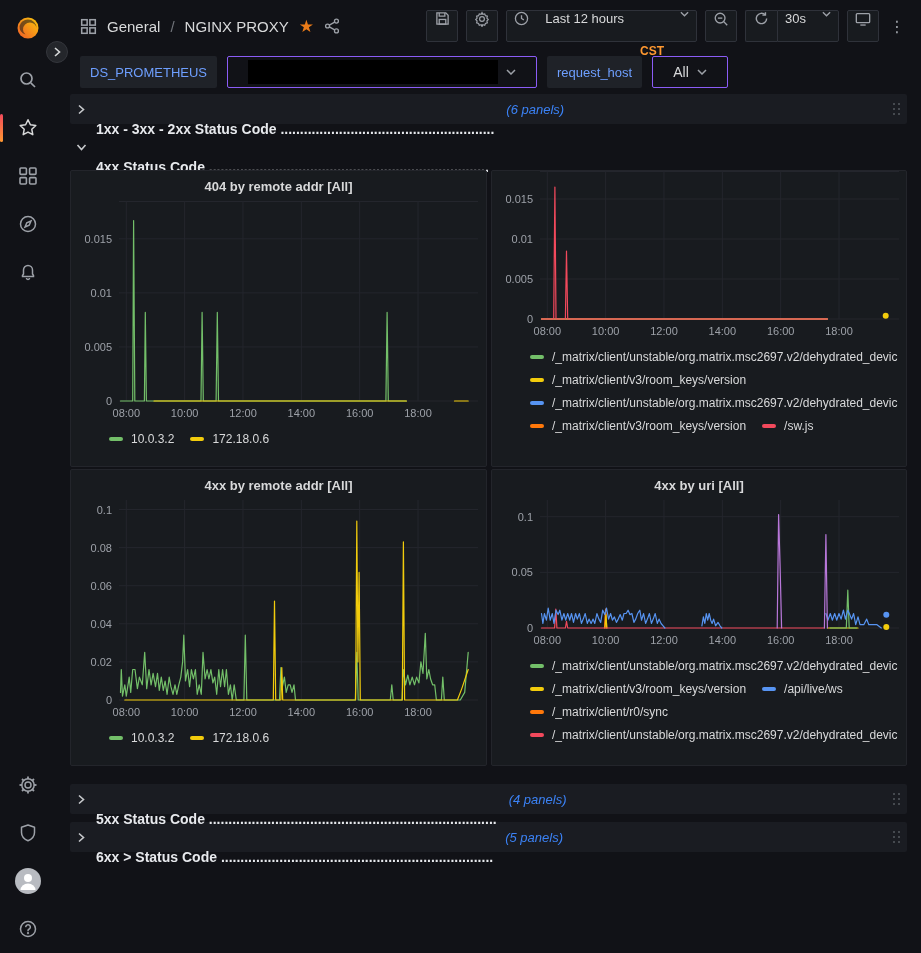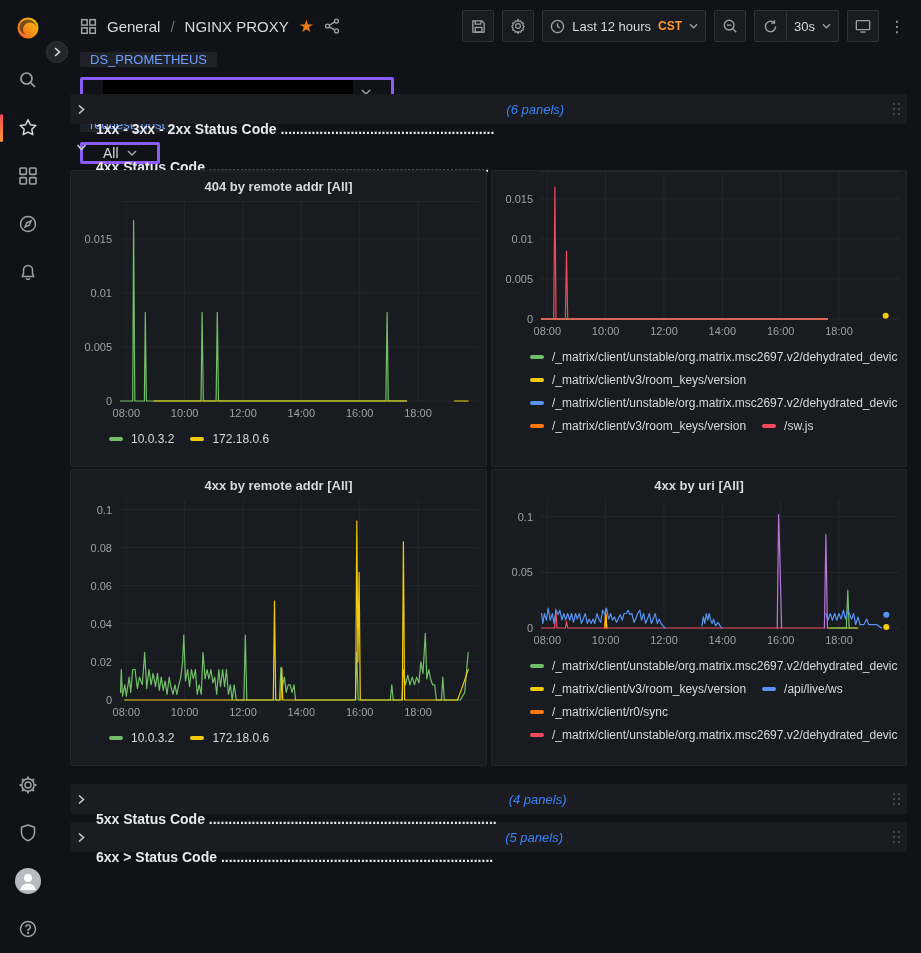--- a/index.html
+++ b/index.html
@@ -20,32 +20,32 @@
   
   .main { flex:1; display:flex; flex-direction:column; min-width:0; }
 
   .topnav { height:52px; display:flex; align-items:center; padding:0 14px 0 24px; gap:8px; }
   .crumbs { display:flex; align-items:center; gap:10px; white-space:nowrap; }
   .crumb-icon { color:#9da1a8; display:flex; }
   .crumb { font-size:15px; color:#d8d9da; cursor:pointer; }
   .crumb-sep { color:#71747a; font-size:15px; }
   .star-filled { color:#eb7b18; font-size:17px; cursor:pointer; font-family:"DejaVu Sans", sans-serif; line-height:1; }
   .topnav-right { margin-left:auto; display:flex; align-items:center; gap:8px; }
-  .btn { height:32px; min-width:32px; background:#181b1f; border:1px solid #2f323a; border-radius:2px; color:#9da1a8; display:flex; align-items:center; justify-content:center; gap:7px; padding:0 7px; cursor:pointer; }
+  .btn { height:32px; min-width:32px; background:#181b1f; border:1px solid #2f323a; border-radius:2px; color:#9da1a8; display:flex; align-items:flex-start; justify-content:center; gap:16px; padding:0 7px; cursor:pointer; }
   .btn .lbl { color:#d8d9da; font-size:13px; }
-  .btn .tz { color:#ff9830; font-size:12px; font-weight:700; }
+  .btn .tz { color:#ff9830; font-size:12px; font-weight:700;margin-top:33px; }
   .btn-group { display:flex; }
   .btn-group .btn:first-child { border-right:none; border-radius:2px 0 0 2px; }
   .btn-group .btn:last-child { border-radius:0 2px 2px 0; }
   .kebab { width:20px; text-align:center; color:#9da1a8; font-size:16px; cursor:pointer; font-family:"DejaVu Sans", sans-serif; }
   .caret { color:#9da1a8; }
 
-  .subnav { height:36px; display:flex; align-items:flex-start; gap:10px; padding:0 14px 0 24px;flex-direction:column; }
+  .subnav { height:36px; display:flex; align-items:flex-end; gap:10px; padding:0 14px 0 24px; }
   .var-chip { height:32px; display:flex; align-items:center; padding:0 10px; background:#1f2228; border-radius:2px; color:#6e9fff; font-size:13px; font-weight:500; cursor:pointer; }
-  .var-select { height:32px; display:flex; align-items:center; gap:8px; padding:0 20px; background:#111217; border:3px solid #8b5cf6; border-radius:2px; cursor:pointer; }
+  .var-select { height:32px; display:flex; align-items:center; gap:8px; padding:0 20px; background:#111217; border:1px solid #8b5cf6; border-radius:2px; cursor:pointer; }
   .redacted { width:250px; height:24px; background:#000; }
   .var-select .val { color:#d8d9da; font-size:14px; }
 
   
   .dash { flex:1; padding:6px 14px; overflow:hidden; }
   .rowhdr { height:30px; display:flex; align-items:center; gap:8px; padding:0 6px 0 4px; margin-bottom:8px; color:#e7e9ed; font-weight:700; font-size:14px; cursor:pointer; }
   .rowhdr.collapsed { background:#1a1c22; border-radius:2px; }
   .rowhdr .chev { color:#c7c9cc; display:flex; width:14px; justify-content:center; }
   .rowhdr .rowtitle { white-space:nowrap; overflow:hidden;margin-top:40px; }
   .rowhdr .pcount { font-weight:400; font-style:italic; color:#3b82f6; font-size:13px; margin-left:4px; white-space:nowrap; }

